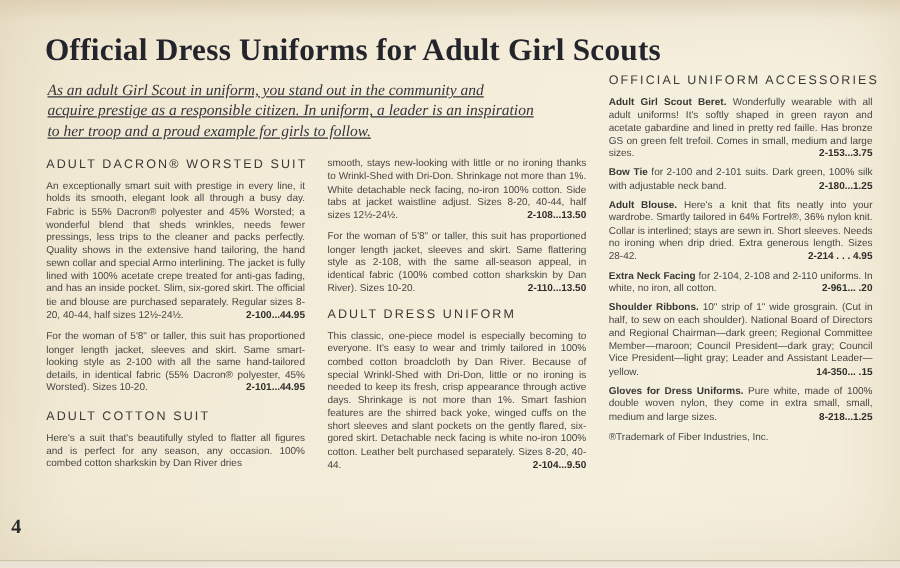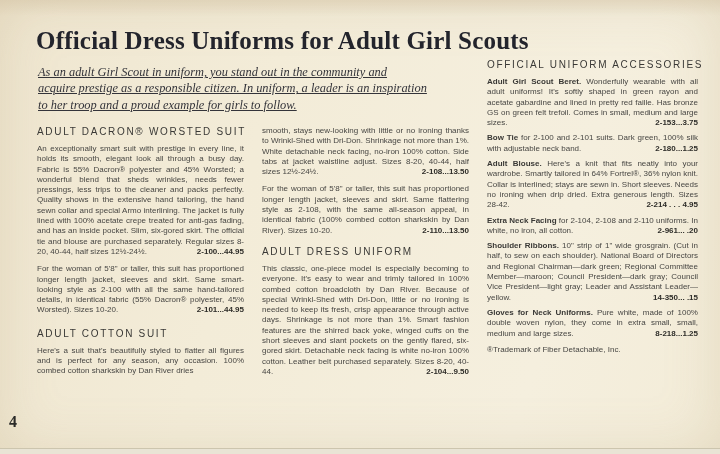--- a/index.html
+++ b/index.html
@@ -125,23 +125,23 @@
     </p>
     <p class="body">
       <span class="lead">Extra Neck Facing</span><span>for 2-104, 2-108 and 2-110 uniforms. In white, no iron, all cotton.</span>
       <span class="price">2-961... .20</span>
     </p>
     <p class="body">
       <span class="lead">Shoulder Ribbons.</span><span>10" strip of 1" wide grosgrain. (Cut in half, to sew on each shoulder). National Board of Directors and Regional Chairman—dark green; Regional Committee Member—maroon; Council President—dark gray; Council Vice President—light gray; Leader and Assistant Leader—yellow.</span>
       <span class="price">14-350... .15</span>
     </p>
     <p class="body">
-      <span class="lead">Gloves for Neck Uniforms.</span><span>Pure white, made of 100% double woven nylon, they come in extra small, small, medium and large sizes.</span>
+      <span class="lead">Gloves for Dress Uniforms.</span><span>Pure white, made of 100% double woven nylon, they come in extra small, small, medium and large sizes.</span>
       <span class="price">8-218...1.25</span>
     </p>
 
-    <p class="footnote">®Trademark of Fiber Detachable, Inc.</p>
+    <p class="footnote">®Trademark of Fiber Industries, Inc.</p>
   </div>
 
   <div class="pagenum">4</div>
 
   <div class="edge-bottom"></div>
 </div>
 
 </body></html>

